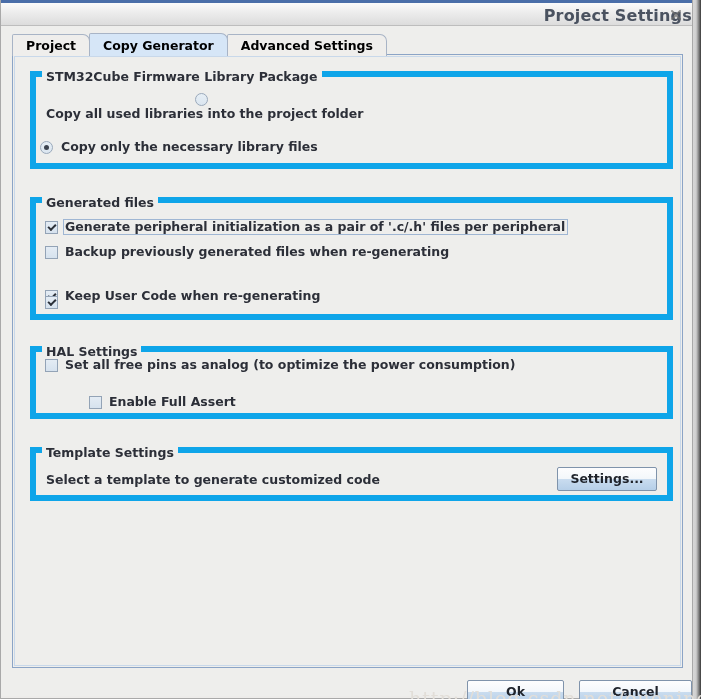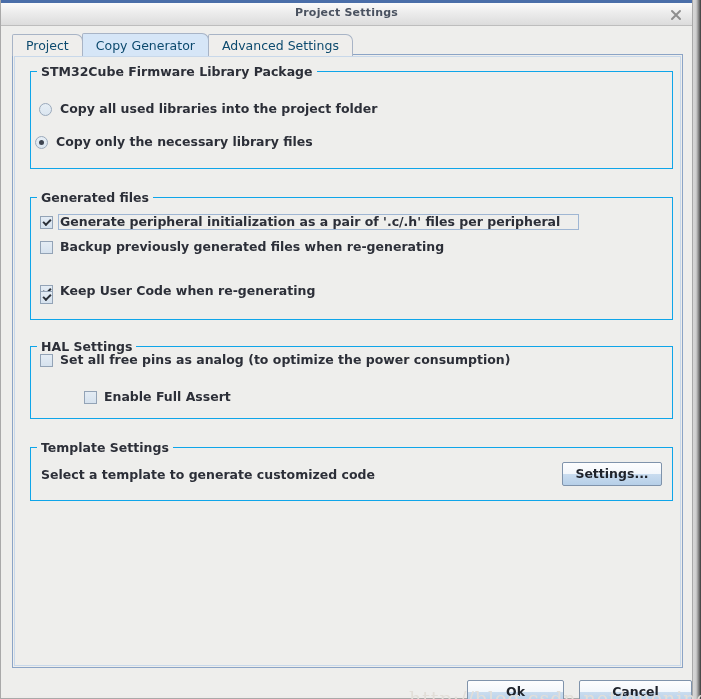--- a/index.html
+++ b/index.html
@@ -45,22 +45,22 @@
     position: relative;
     height: 26px;
     background: linear-gradient(to bottom, #fbfbfb 0%, #ececec 45%, #dcdcdc 100%);
     border-bottom: 1px solid #bdbdbd;
     border-top: 3px solid #4a6ea9;
     box-sizing: border-box;
   }
   #title-text {
     position: absolute;
     left: 0; right: 0; top: 3px;
-    text-align: center;
-    font-size: 11px;
+    text-align: right;
+    font-size: 16px;
     font-weight: bold;
     color: #4a5260;
     letter-spacing: .2px;
   }
   #close-button {
     position: absolute;
     right: 8px; top: 4px;
     width: 16px; height: 16px;
     cursor: pointer;
     opacity: .72;
@@ -83,22 +83,22 @@
     align-items: flex-end;
     z-index: 3;
   }
   .tab {
     position: relative;
     height: 22px;
     padding: 0 13px 0 13px;
     display: flex;
     align-items: center;
     font-size: 12.5px;
-    font-weight: normal;
-    color: #0c4a6e;
+    font-weight: bold;
+    color: #000000;
     background: #efeeec;
     border: 1px solid #a8b4c6;
     border-bottom: none;
     border-radius: 2px 7px 0 0;
     margin-right: -1px;
     cursor: pointer;
     box-sizing: border-box;
     white-space: nowrap;
   }
   .tab.active {
@@ -121,21 +121,21 @@
   #tab-panel-inner {
     position: absolute;
     inset: 1px;
     border: 1px solid #c8d8ea;
     box-sizing: border-box;
   }
 
   
   .group {
     position: absolute;
-    border: 1px solid #0ea5e9;
+    border: 6px solid #0ea5e9;
     box-sizing: border-box;
   }
   .group-title {
     position: absolute;
     top: -8px;
     left: 6px;
     padding: 0 4px;
     background: #eeeeec;
     font-size: 12.5px;
     font-weight: bold;
@@ -158,21 +158,21 @@
   .opt-label {
     font-size: 12.5px;
     font-weight: bold;
     color: #2c2f38;
     white-space: nowrap;
     padding: 1px 2px 1px 2px;
     line-height: 14px;
   }
   .opt-label.focused {
     border: 1px solid #9fb6d3;
-    padding: 0px 18px 0px 1px;
+    padding: 0px 2px 0px 1px;
   }
 
   
   .radio {
     width: 13px; height: 13px;
     border-radius: 50%;
     background: linear-gradient(to bottom, #e6eef5 0%, #dbe6f0 100%);
     border: 1px solid #9aa9bb;
     box-sizing: border-box;
     margin-right: 6px;
@@ -296,21 +296,21 @@
       </div>
     </div>
 
     <div id="tab-panel">
       <div id="tab-panel-inner"></div>
 
       <div class="group" style="left:17px; top:16px; width:643px; height:98px;">
         <div class="group-title">STM32Cube Firmware Library Package</div>
         <div class="group-body">
 
-          <div class="opt-row" style="left:8px; top:28px;">
+          <div class="opt-row" style="left:8px; top:16px;flex-direction:column;">
             <span class="radio"></span>
             <span class="opt-label">Copy all used libraries into the project folder</span>
           </div>
 
           <div class="opt-row" style="left:4px; top:41px;margin-top:20px;">
             <span class="radio checked"></span>
             <span class="opt-label">Copy only the necessary library files</span>
           </div>
 
 

